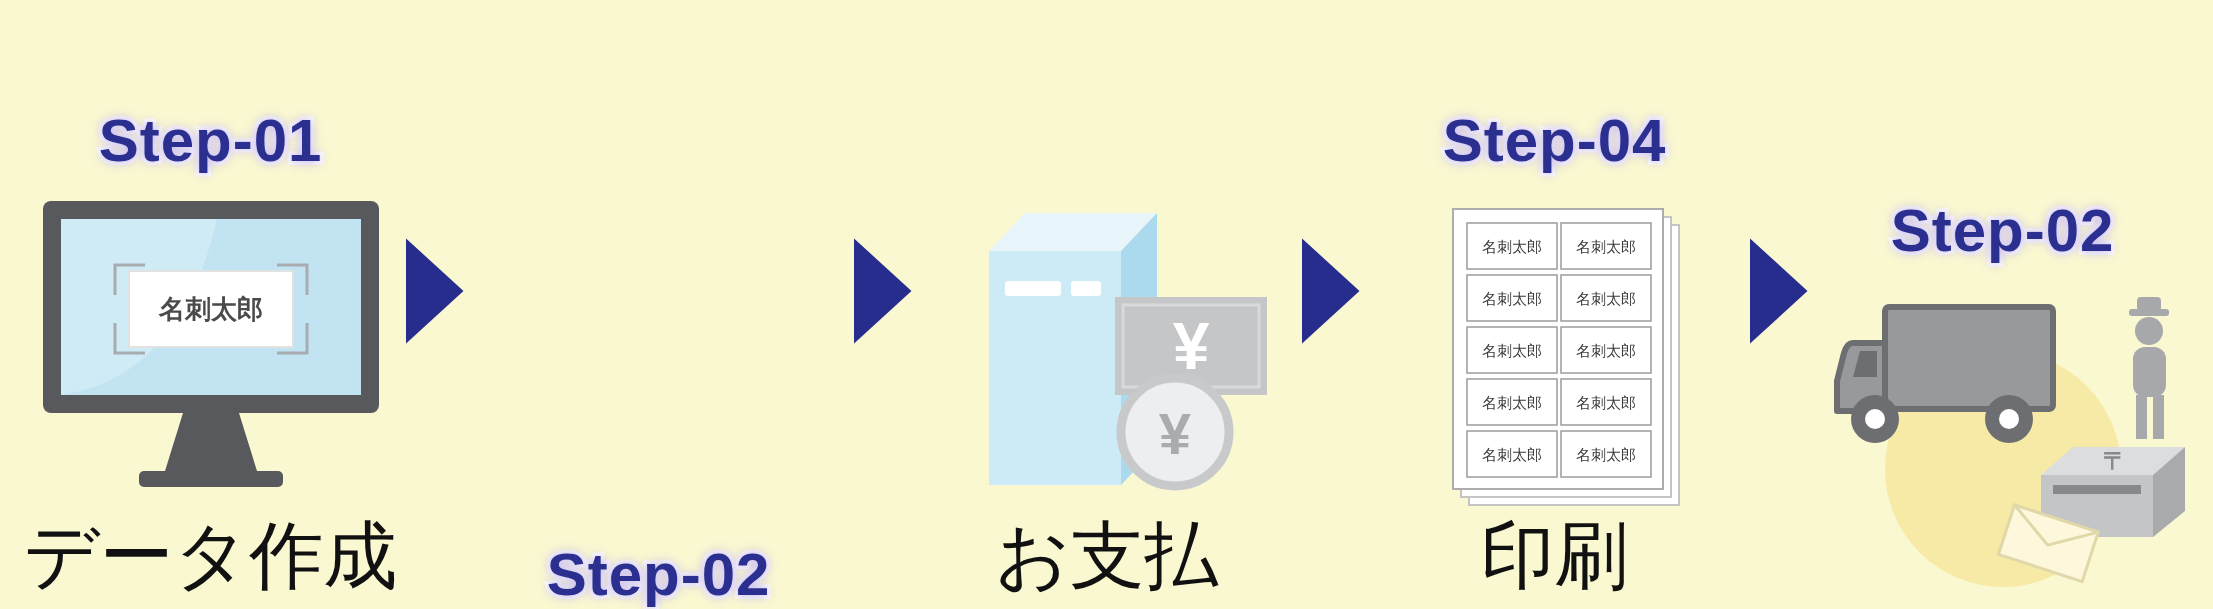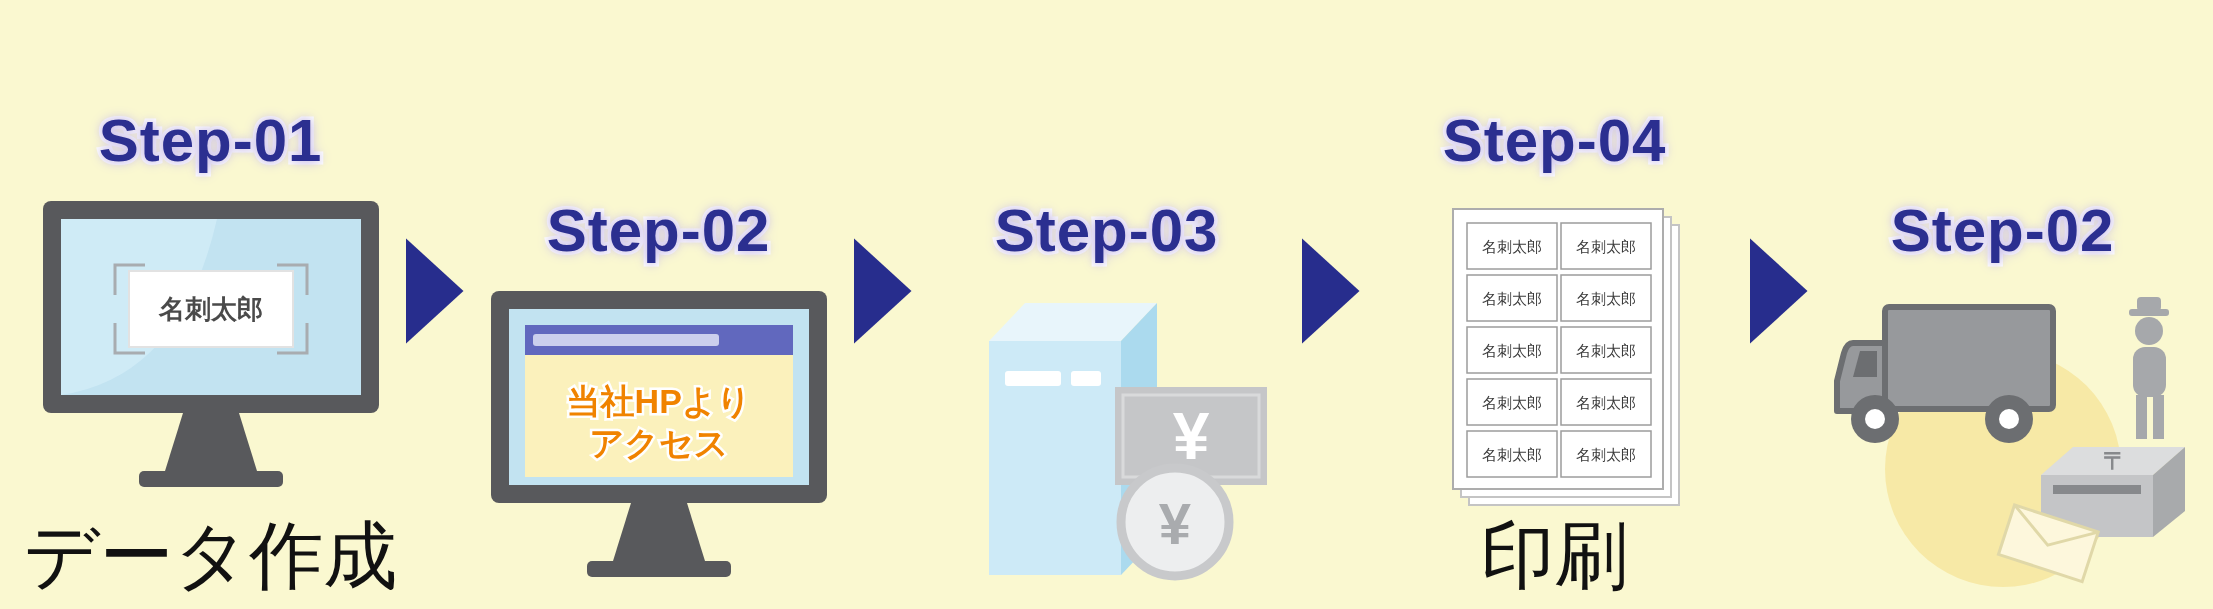--- a/index.html
+++ b/index.html
@@ -85,61 +85,46 @@
         <rect x="118" y="282" width="144" height="16" rx="5" fill="#58595C"></rect>
       </svg>
     </div>
     <div class="caption">データ作成</div>
   </div>
 
   <div class="arrow"></div>
 
   <div class="step">
     <div class="step-title">Step-02</div>
-    <div class="illustration">
-      <svg viewBox="0 0 380 330">
-        <rect x="22" y="12" width="336" height="212" rx="8" fill="#58595C"></rect>
-        <rect x="40" y="30" width="300" height="176" fill="#C2E3F1"></rect>
-        <g>
-          <rect x="56" y="46" width="268" height="152" fill="#FBF1BC"></rect>
-          <rect x="56" y="46" width="268" height="30" fill="#6168BE"></rect>
-          <rect x="64" y="55" width="186" height="12" rx="3" fill="#CBCFED"></rect>
-          <text x="190" y="134" text-anchor="middle" font-size="34" fill="#F08300" stroke="#FFFFFF" stroke-width="5" paint-order="stroke" class="svg-text-bold">当社HPより</text>
-          <text x="190" y="176" text-anchor="middle" font-size="34" fill="#F08300" stroke="#FFFFFF" stroke-width="5" paint-order="stroke" class="svg-text-bold">アクセス</text>
-        </g>
-        <polygon points="162,224 218,224 236,282 144,282" fill="#58595C"></polygon>
-        <rect x="118" y="282" width="144" height="16" rx="5" fill="#58595C"></rect>
-      </svg>
-    </div>
-  </div>
-
-  <div class="arrow"></div>
-
-  <div class="step">
-    <div class="step-title">Step-03</div>
+  </div>
+
+  <div class="arrow"></div>
+
+  <div class="step">
     <div class="illustration">
       <svg viewBox="0 0 380 330">
         <g>
           <polygon points="72,62 108,24 240,24 204,62" fill="#E8F5FB"></polygon>
           <polygon points="204,62 240,24 240,258 204,296" fill="#ABDAEE"></polygon>
           <rect x="72" y="62" width="132" height="234" fill="#CDEAF7"></rect>
           <rect x="88" y="92" width="56" height="15" rx="3" fill="#FFFFFF"></rect>
           <rect x="154" y="92" width="30" height="15" rx="3" fill="#FFFFFF"></rect>
         </g>
         <g>
           <rect x="198" y="108" width="152" height="98" fill="#C5C6C8"></rect>
           <rect x="206" y="116" width="136" height="82" fill="none" stroke="#D9DADB" stroke-width="3"></rect>
           <text x="274" y="180" text-anchor="middle" font-size="66" fill="#FFFFFF" class="svg-text-bold">¥</text>
         </g>
         <g>
           <circle cx="258" cy="243" r="54" fill="#EDEEEF" stroke="#C8C9CB" stroke-width="9"></circle>
           <text x="258" y="265" text-anchor="middle" font-size="58" fill="#A9ABAE" class="svg-text-bold">¥</text>
         </g>
       </svg>
     </div>
+    <div class="caption">お支払</div>
   </div>
 
   <div class="arrow"></div>
 
   <div class="step">
     <div class="step-title">Step-04</div>
     <div class="illustration">
       <svg viewBox="0 0 380 330">
         <rect x="104" y="36" width="210" height="280" fill="#FFFFFF" stroke="#C4C4C4" stroke-width="2"></rect>
         <rect x="96" y="28" width="210" height="280" fill="#FFFFFF" stroke="#C4C4C4" stroke-width="2"></rect>

